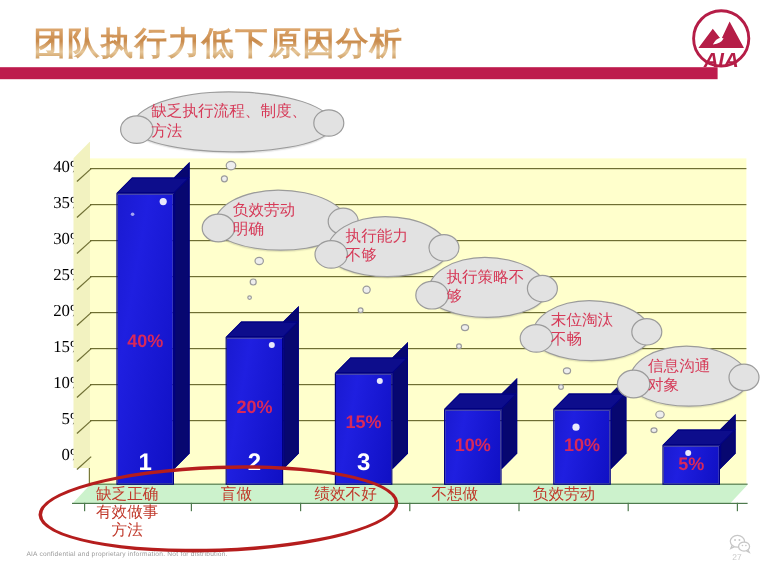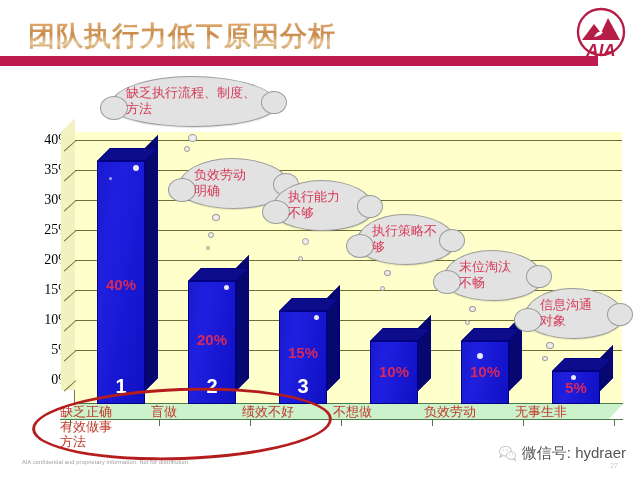--- a/index.html
+++ b/index.html
@@ -111,21 +111,21 @@
   .bar .shine{
     position:absolute; border-radius:50%;
     background:#ffffff; opacity:.9; z-index:4;
   }
 
   
   #xlabels{
     position:absolute; left:18px; top:404px; width:604px; height:50px;
   }
   .xlabel{
-    position:absolute; top:0; text-align:left;
+    position:absolute; top:0; text-align:center;
     font-size:13px; color:#c0392b; line-height:15px;
     font-family:"Liberation Sans","DejaVu Sans",sans-serif;
   }
 
   
   .cloud{ position:absolute; z-index:20; }
   .cloud .body{
     position:relative; background:#e2e2e2; border:1px solid #9b9b9b;
     border-radius:48% 52% 50% 50% / 58% 56% 44% 42%;
     padding:8px 13px 9px 15px;
@@ -292,21 +292,20 @@
 </div>
 
 <div id="xlabels">
   <div class="xlabel" style="left:42px;  width:92px; white-space:pre-line;">缺乏正确
 有效做事
 方法</div>
   <div class="xlabel" style="left:133px; width:92px;">盲做</div>
   <div class="xlabel" style="left:224px; width:92px;">绩效不好</div>
   <div class="xlabel" style="left:315px; width:92px;">不想做</div>
   <div class="xlabel" style="left:406px; width:92px;">负效劳动</div>
-  <div class="xlabel" style="left:497px; width:92px;">无事生非</div>
 </div>
 
 <div id="ellipse"></div>
 
 <div class="cloud" style="left:110px; top:76px; width:168px;">
   <div class="body">
     <div class="txt">缺乏执行流程、制度、
 方法</div>
   </div>
   <div class="tail" style="left:74px; top:48px; width:24px; height:28px;">
@@ -377,16 +376,15 @@
   <svg id="wechat-icon" viewBox="0 0 24 24">
     <ellipse cx="9.5" cy="9" rx="7.5" ry="6.2" fill="none" stroke="#999" stroke-width="1.3"></ellipse>
     <circle cx="7" cy="7.6" r="1" fill="#999"></circle>
     <circle cx="11.6" cy="7.6" r="1" fill="#999"></circle>
     <path d="M4 13 L2.5 16.5 L6 14.8" fill="none" stroke="#999" stroke-width="1.3"></path>
     <ellipse cx="16.5" cy="14.5" rx="5.8" ry="4.8" fill="#fff" stroke="#999" stroke-width="1.3"></ellipse>
     <circle cx="14.8" cy="13.4" r=".85" fill="#999"></circle>
     <circle cx="18.4" cy="13.4" r=".85" fill="#999"></circle>
     <path d="M20.5 17.8 L22 20.6 L19 19.2" fill="none" stroke="#999" stroke-width="1.3"></path>
   </svg>
-  <span>微信号: hydraer</span>
 </div>
 
 <div id="pagenum">27</div>
 
 </body></html>

